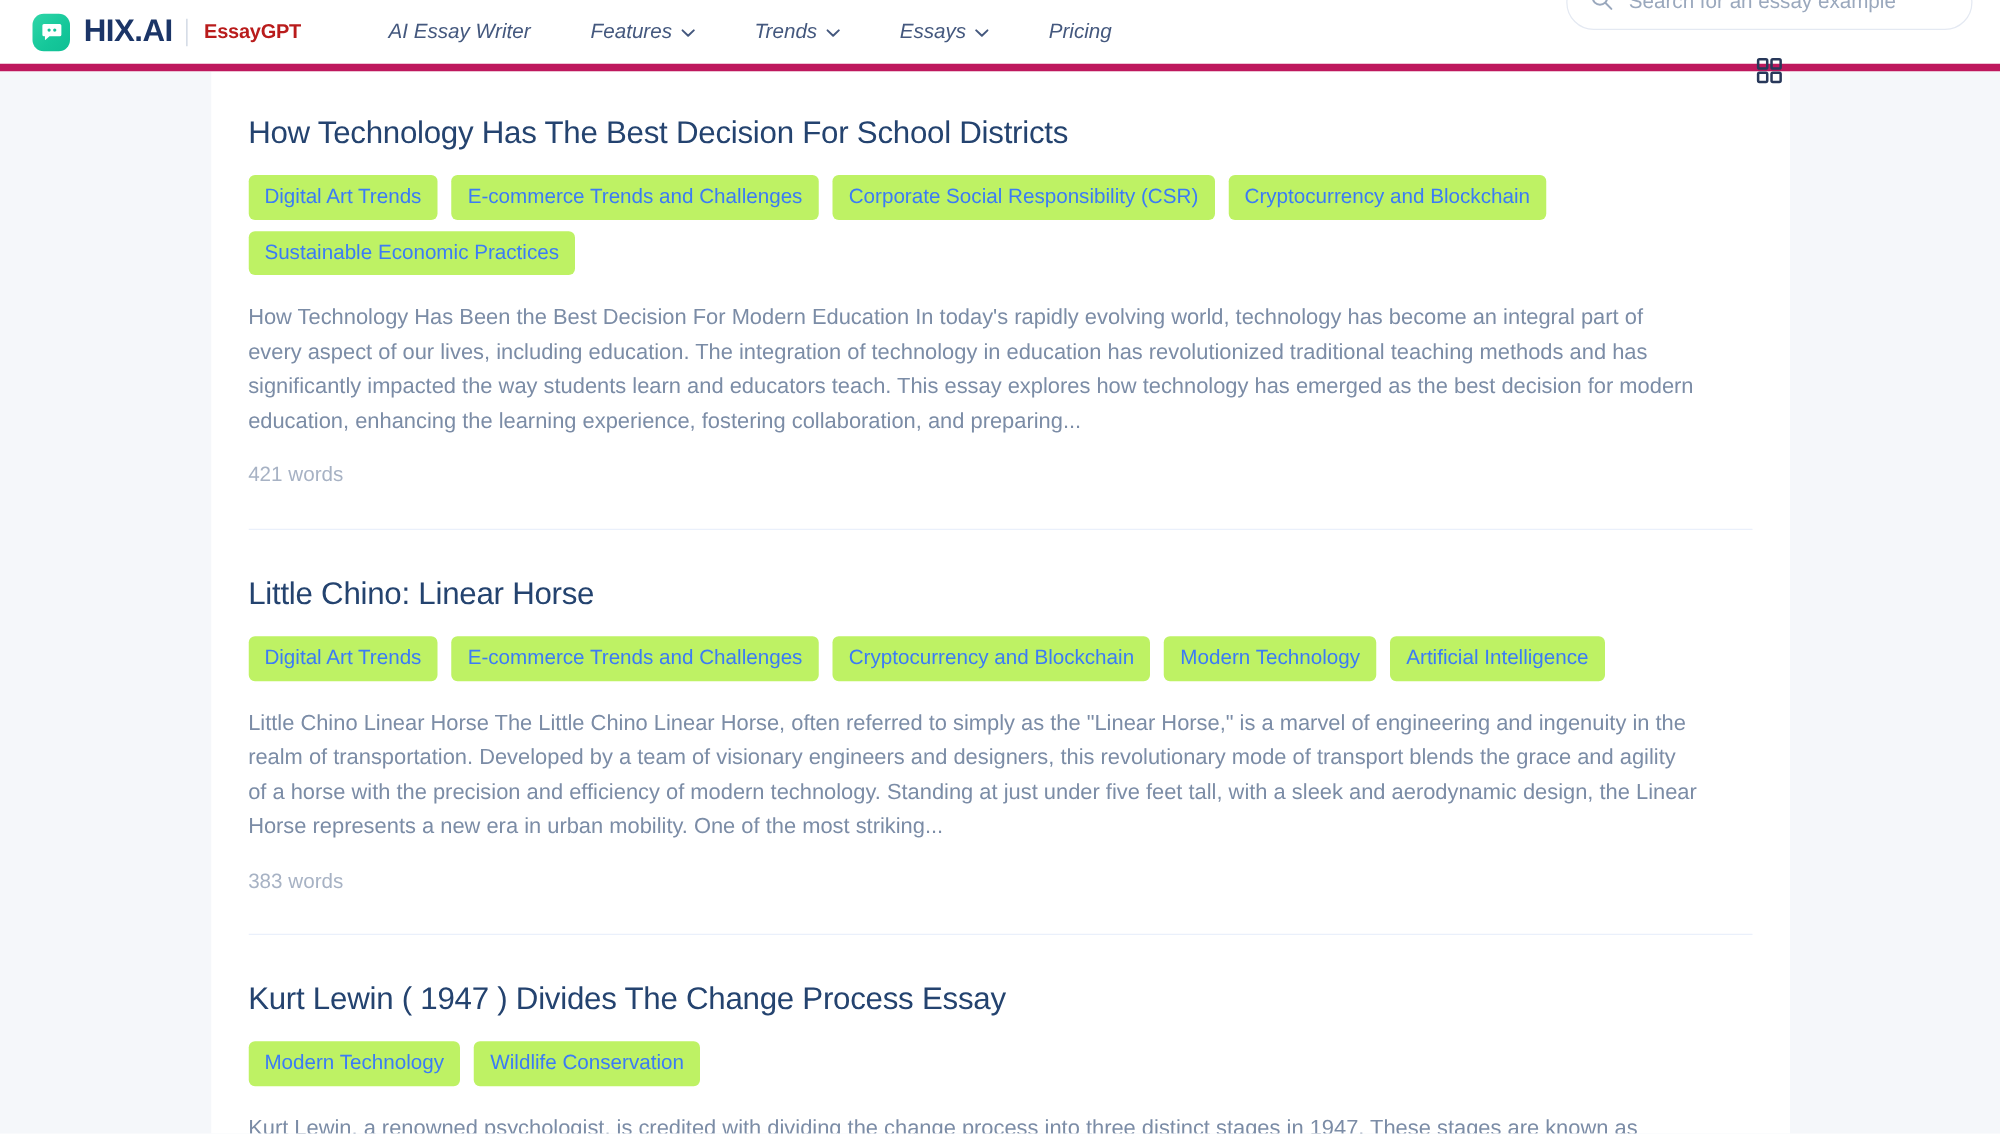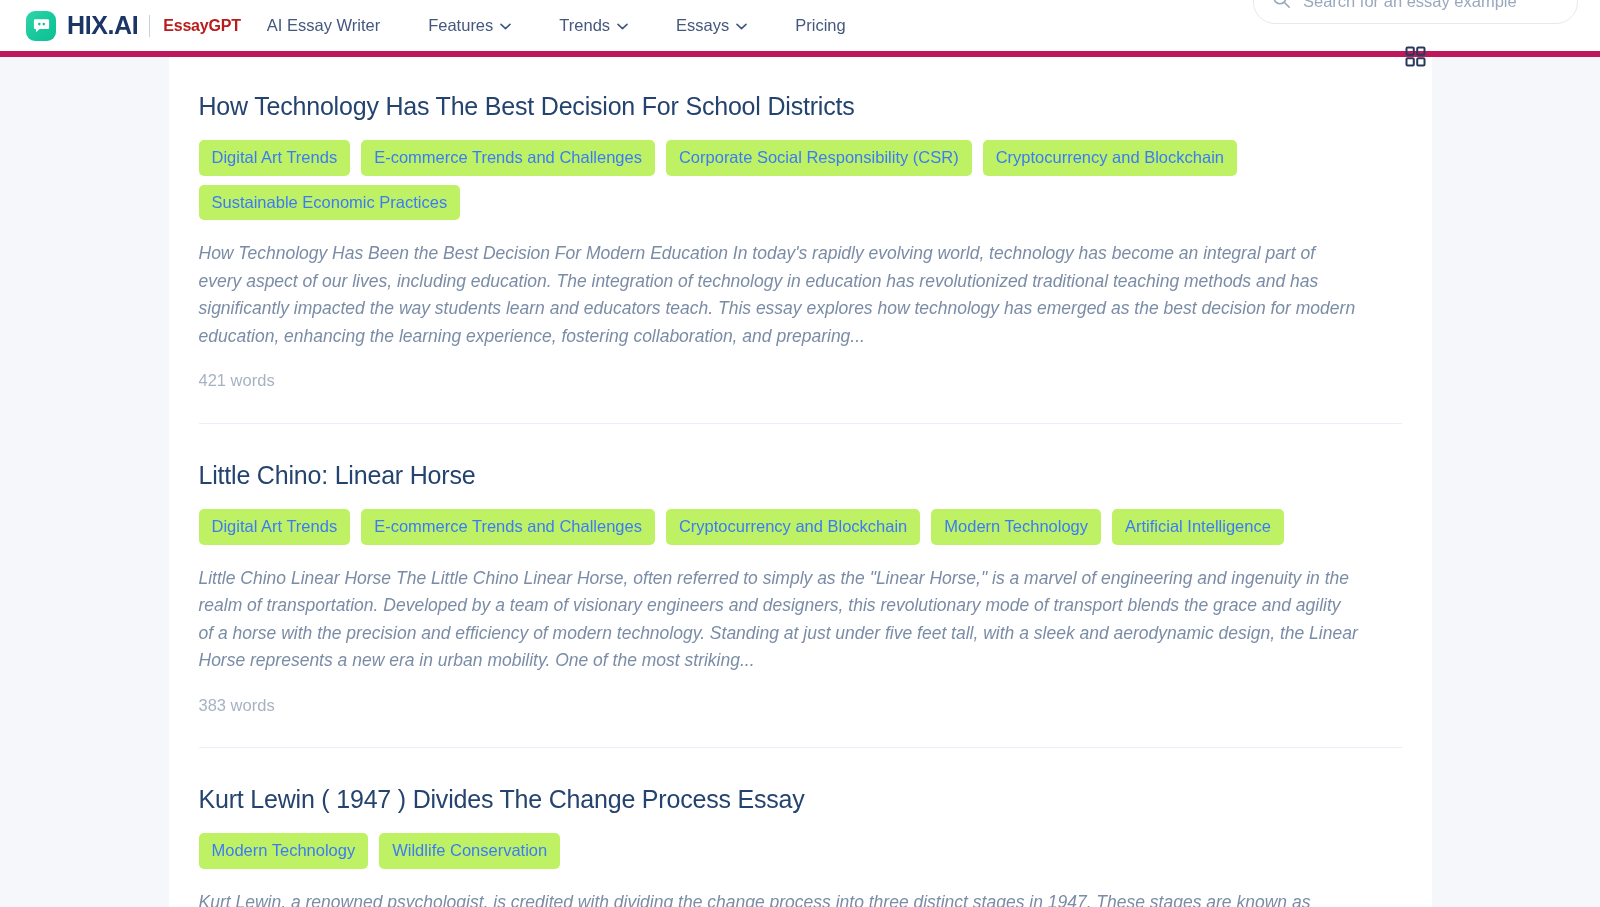--- a/index.html
+++ b/index.html
@@ -68,22 +68,23 @@
     font-size: 16px;
     font-weight: bold;
     color: #b91c1c;
     letter-spacing: -0.2px;
     line-height: 1;
   }
 
   .nav {
     display: flex;
     align-items: flex-start;
-    margin-left: 26px;
+    margin-left: 70px;
     gap: 0px;
+    font-style: italic;
   }
 
   .nav-item {
     display: flex;
     align-items: center;
     gap: 7px;
     font-size: 16.5px;
     color: #44587e;
     padding: 8px 24px;
     cursor: pointer;
@@ -195,21 +196,20 @@
     cursor: pointer;
     white-space: nowrap;
   }
 
   .excerpt {
     font-size: 17.5px;
     line-height: 27.5px;
     color: #7b8ca6;
     max-width: 1160px;
     margin-bottom: 22px;
-    font-style: italic;
   }
 
   .wordcount {
     font-size: 16.5px;
     color: #a7b2c4;
     line-height: 1;
   }
 
   .divider {
     height: 1px;

